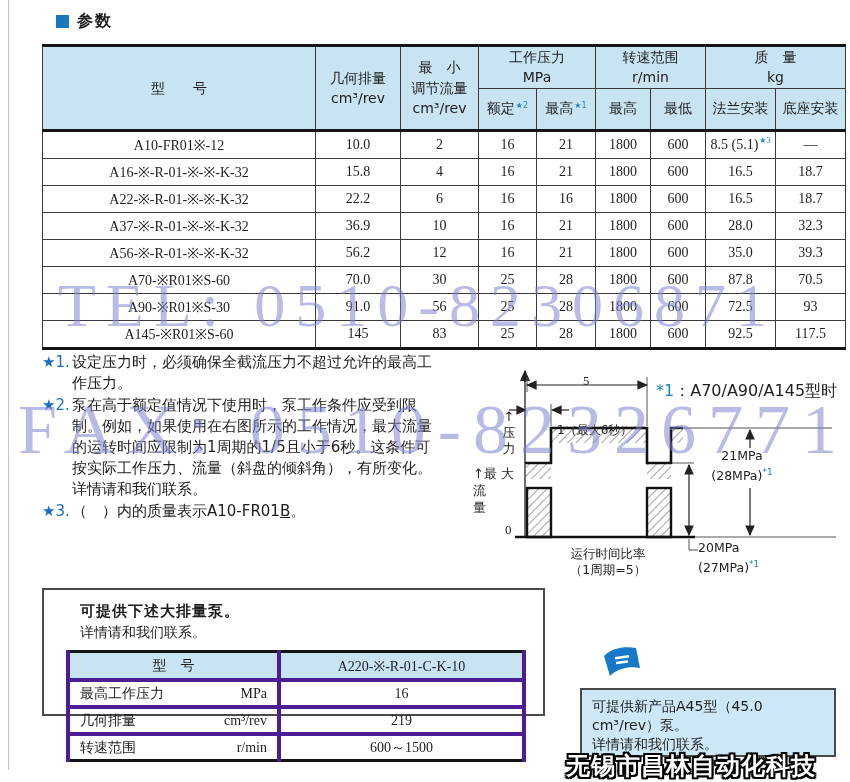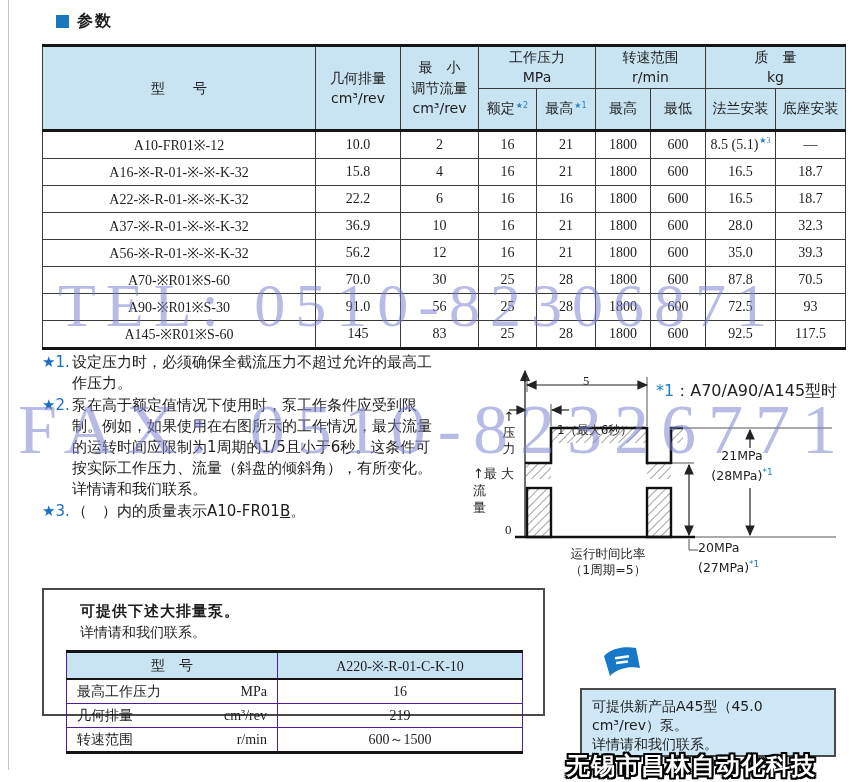--- a/index.html
+++ b/index.html
@@ -47,21 +47,21 @@
   #d-caption{left:528px;top:546px;width:160px;text-align:center;font-size:12.5px;line-height:16px;}
   #d-p-high{left:690px;top:448px;width:104px;text-align:center;}
   #d-p-low{left:698px;top:540px;}
   .dlabel sup{color:#1b7fd0;font-size:9px;}
 
   
   #large-pump-box{position:absolute;left:42px;top:588px;width:503px;height:128px;border:2px solid #4a4a4a;background:#fff;box-sizing:border-box;}
   #lp-title{position:absolute;left:36px;top:12px;font-size:15px;font-weight:bold;letter-spacing:1px;}
   #lp-sub{position:absolute;left:36px;top:34px;font-size:14px;}
   #lp-table{position:absolute;left:22px;top:60px;border-collapse:collapse;table-layout:fixed;width:456px;}
-  #lp-table th,#lp-table td{border:1px solid #4c1d95;font-weight:normal;font-size:14px;padding:0 10px;height:23px;}
+  #lp-table th,#lp-table td{border:4px solid #4c1d95;font-weight:normal;font-size:14px;padding:0 10px;height:23px;}
   #lp-table thead th{background:#c8e4f3;border-top:3px solid #141414;border-bottom:2px solid #141414;text-align:center;height:25px;}
   #lp-table tbody tr:last-child td{border-bottom:3px solid #141414;}
   #lp-table .lbl-cell{display:flex;justify-content:space-between;align-items:center;}
   #lp-table td.val{text-align:center;font-family:"Liberation Serif","DejaVu Serif",serif;}
 
   
   #new-product-box{position:absolute;left:580px;top:688px;width:256px;height:69px;background:#cde7f6;border:2px solid #4a4a4a;box-sizing:border-box;padding:7px 10px;font-size:14px;line-height:19px;}
   #company-logo{position:absolute;left:596px;top:642px;}
 
   

